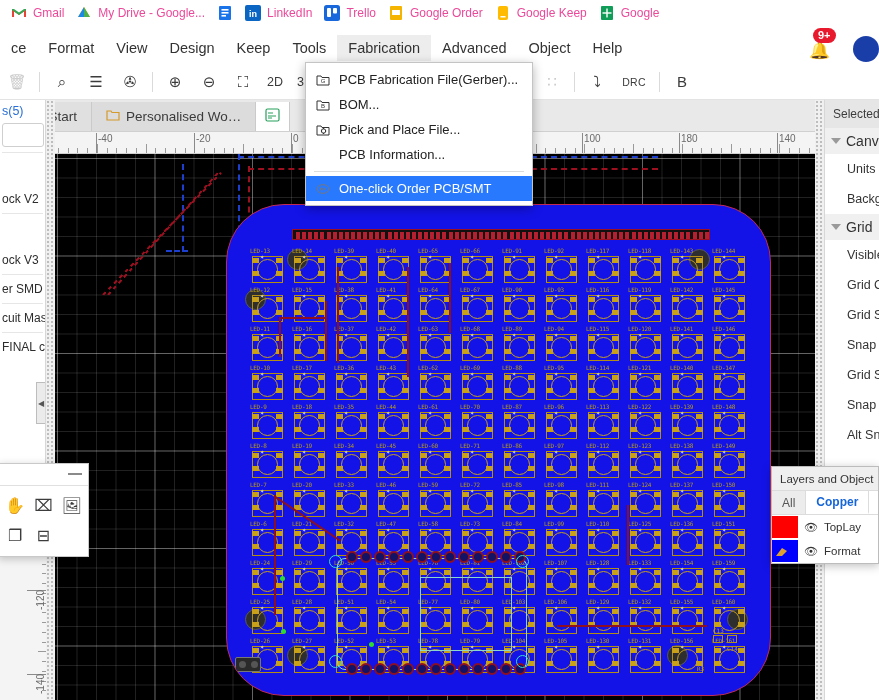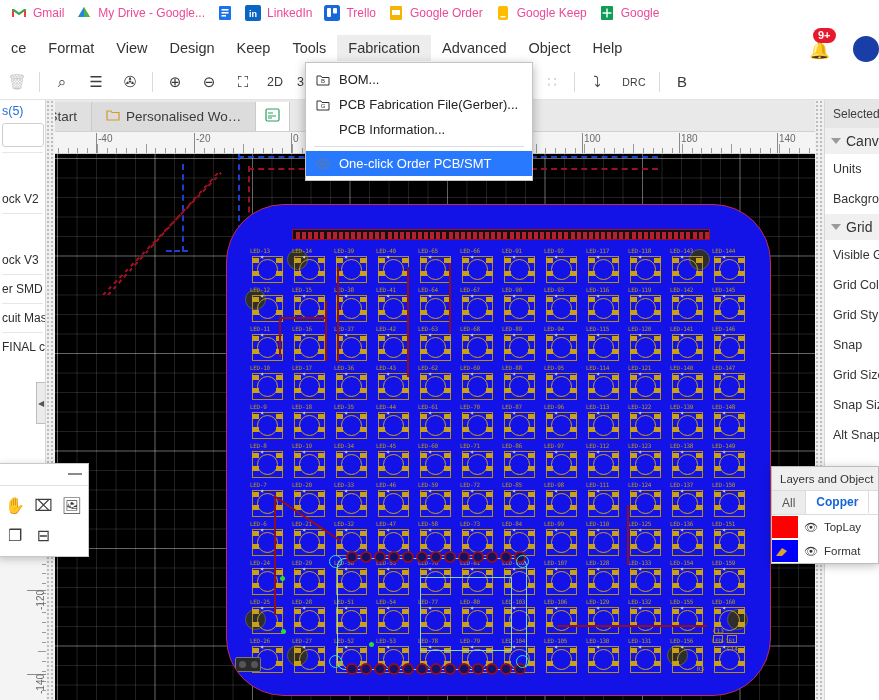--- a/index.html
+++ b/index.html
@@ -266,21 +266,21 @@
     height: 28px; background: #e6e6e6; display:flex; align-items:center;
     padding-left: 8px; font-size: 12px; color: #3c3c3c;
   }
   .rp-group {
     height: 26px; background: #f0f0f0; display:flex; align-items:center; gap:5px;
     padding-left: 6px; font-size: 14px; color: #333;
   }
   .tri { width:0;height:0;border-left:5px solid transparent;border-right:5px solid transparent;
          border-top:6px solid #9a9a9a; }
   .rp-row {
-    height: 30px; display:flex; align-items:center; padding-left: 8px;
+    height: 30px; display:flex; align-items:center; padding-left: 22px;
     font-size: 12.5px; color: #333; white-space: nowrap;
   }
 
   
   .layers-panel {
     position: absolute; right: 0; top: 466px; width: 108px; height: 98px;
     background: #ffffff; border: 1px solid #bcbcbc;
     box-shadow: 0 2px 9px rgba(0,0,0,.25); z-index: 55;
   }
   .lyr-title {
@@ -2183,30 +2183,38 @@
           <span class="eye">👁</span>
           <span>Format</span>
         </div>
       </div>
   </div>
 
   <div class="dropdown" id="ddMenu">
       <div class="dd-item">
         <span class="dd-ico"><svg width="14" height="14" viewBox="0 0 14 14">
             <path d="M1 3h4l1 1.5h7V12H1z" fill="none" stroke="#333"></path>
+            <text x="7" y="10" font-size="6" text-anchor="middle" fill="#333" font-family="Liberation Sans">G</text>
+          </svg></span>
+        <span>PCB Fabrication File(Gerber)...</span>
+      </div>
+      <div class="dd-item">
+        <span class="dd-ico"><svg width="14" height="14" viewBox="0 0 14 14">
+            <path d="M1 3h4l1 1.5h7V12H1z" fill="none" stroke="#333"></path>
             <text x="7" y="10" font-size="6" text-anchor="middle" fill="#333" font-family="Liberation Sans">B</text>
           </svg></span>
         <span>BOM...</span>
       </div>
       <div class="dd-item">
         <span class="dd-ico"><svg width="14" height="14" viewBox="0 0 14 14">
             <path d="M1 3h4l1 1.5h7V12H1z" fill="none" stroke="#333"></path>
-            <text x="7" y="10" font-size="6" text-anchor="middle" fill="#333" font-family="Liberation Sans">G</text>
+            <circle cx="7.5" cy="8" r="2.2" fill="none" stroke="#333"></circle>
+            <path d="M7.5 5v1.2M7.5 9.8V11M5 8h1.2M9 8h1.2" stroke="#333"></path>
           </svg></span>
-        <span>PCB Fabrication File(Gerber)...</span>
+        <span>Pick and Place File...</span>
       </div>
       <div class="dd-item">
         <span class="dd-ico"></span>
         <span>PCB Information...</span>
       </div>
       <div class="dd-sep"></div>
       <div class="dd-item highlight">
         <span class="dd-ico"><svg width="14" height="14" viewBox="0 0 14 14">
             <ellipse cx="7" cy="7" rx="6" ry="4.3" fill="none" stroke="#777"></ellipse>
             <path d="M4 7h6M6 5.3l-1.6 1.7L6 8.7" stroke="#777" fill="none"></path>

